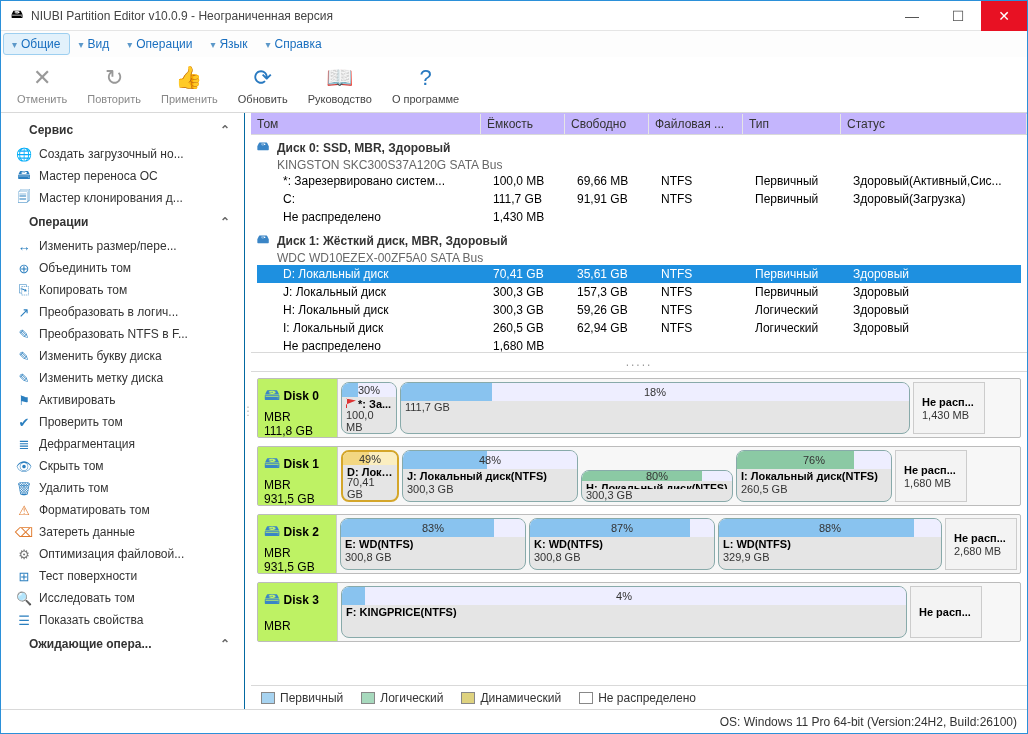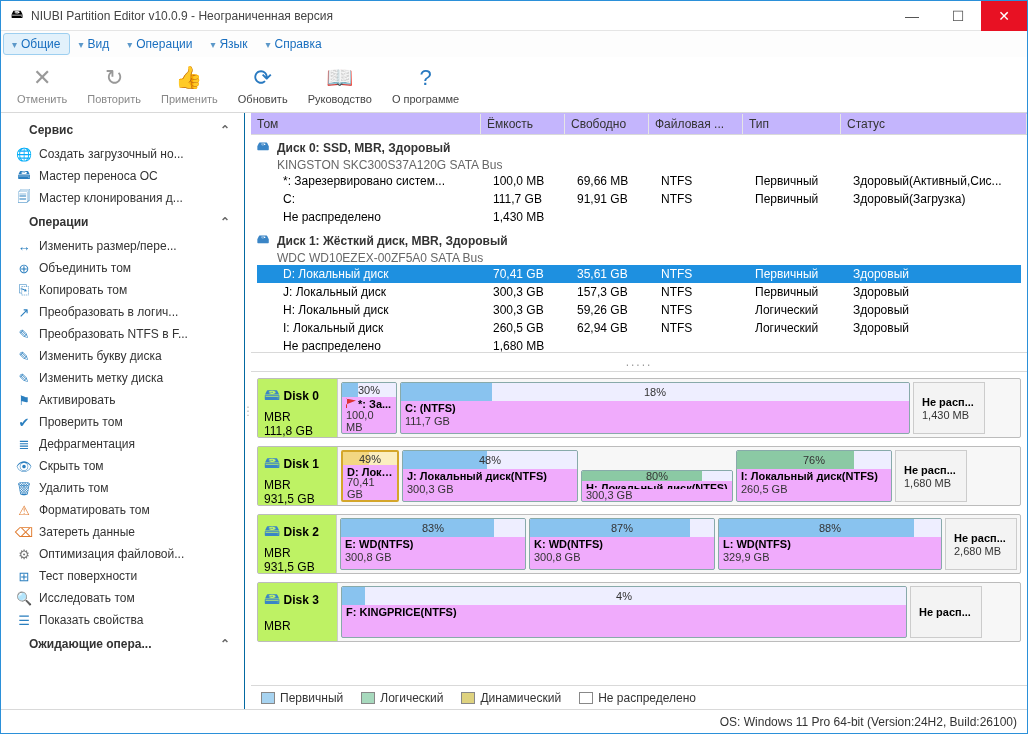--- a/index.html
+++ b/index.html
@@ -48,21 +48,21 @@
 .grow div{padding:1px 6px;white-space:nowrap;overflow:hidden;}
 .grow .gc1{padding-left:26px;}
 .sep{text-align:center;color:#999;letter-spacing:2px;padding:2px 0;border-bottom:1px solid #d9d9d9;}
 
 .maps{flex:1;overflow-y:auto;padding:6px;}
 .diskrow{display:flex;margin-bottom:8px;border:1px solid #bcbcbc;background:#f7f7f7;height:60px;border-radius:2px;}
 .dinfo{width:80px;border-right:1px solid #ccc;padding:4px 6px;display:flex;flex-direction:column;justify-content:space-between;background:#bef264;}
 .dinfo .dn{font-weight:bold;}
 .dinfo .dico{color:#3a85c6;font-size:16px;}
 .parts{flex:1;display:flex;padding:3px;gap:3px;}
-.part{border:1px solid #8aa;background:#f0abfc;display:flex;flex-direction:column;border-radius:2px;overflow:hidden;}
+.part{border:1px solid #8aa;background:#e5e5e5;display:flex;flex-direction:column;border-radius:8px;overflow:hidden;}
 .part.sel{border:2px solid #d4a62a;}
 .pbar{height:18px;background:#eef;position:relative;}
 .pbar .fill{height:100%;background:#89c3ef;}
 .pbar.green .fill{background:#8bc9a4;}
 .pbar .pct{position:absolute;inset:0;display:flex;align-items:center;justify-content:center;font-size:11px;color:#333;}
 .pbar.sel{background:#fbeec0;}
 .pbar.sel .fill{background:#f3d782;}
 .plabel{padding:1px 4px;font-size:11px;font-weight:bold;white-space:nowrap;overflow:hidden;text-overflow:ellipsis;}
 .psize{padding:0 4px;font-size:11px;color:#333;}
 .una{background:#f3f3f3;border:1px solid #ccc;display:flex;flex-direction:column;justify-content:center;padding:2px 4px;width:72px;}
@@ -324,21 +324,20 @@
                 <div class="pct">30%</div>
               </div>
               <div class="plabel"><span class="flag"></span>*: За...</div>
               <div class="psize">100,0 MB</div>
             </div>
             <div class="part" style="width: 510px;">
               <div class="pbar ">
                 <div class="fill" style="width:18%"></div>
                 <div class="pct">18%</div>
               </div>
-              <div class="plabel">C: (NTFS)</div>
               <div class="psize">111,7 GB</div>
             </div>
             <div class="una">
               <div class="plabel">Не расп...</div>
               <div class="psize">1,430 MB</div>
             </div>
           </div>
         </div>
         <div class="diskrow">
           <div class="dinfo">

